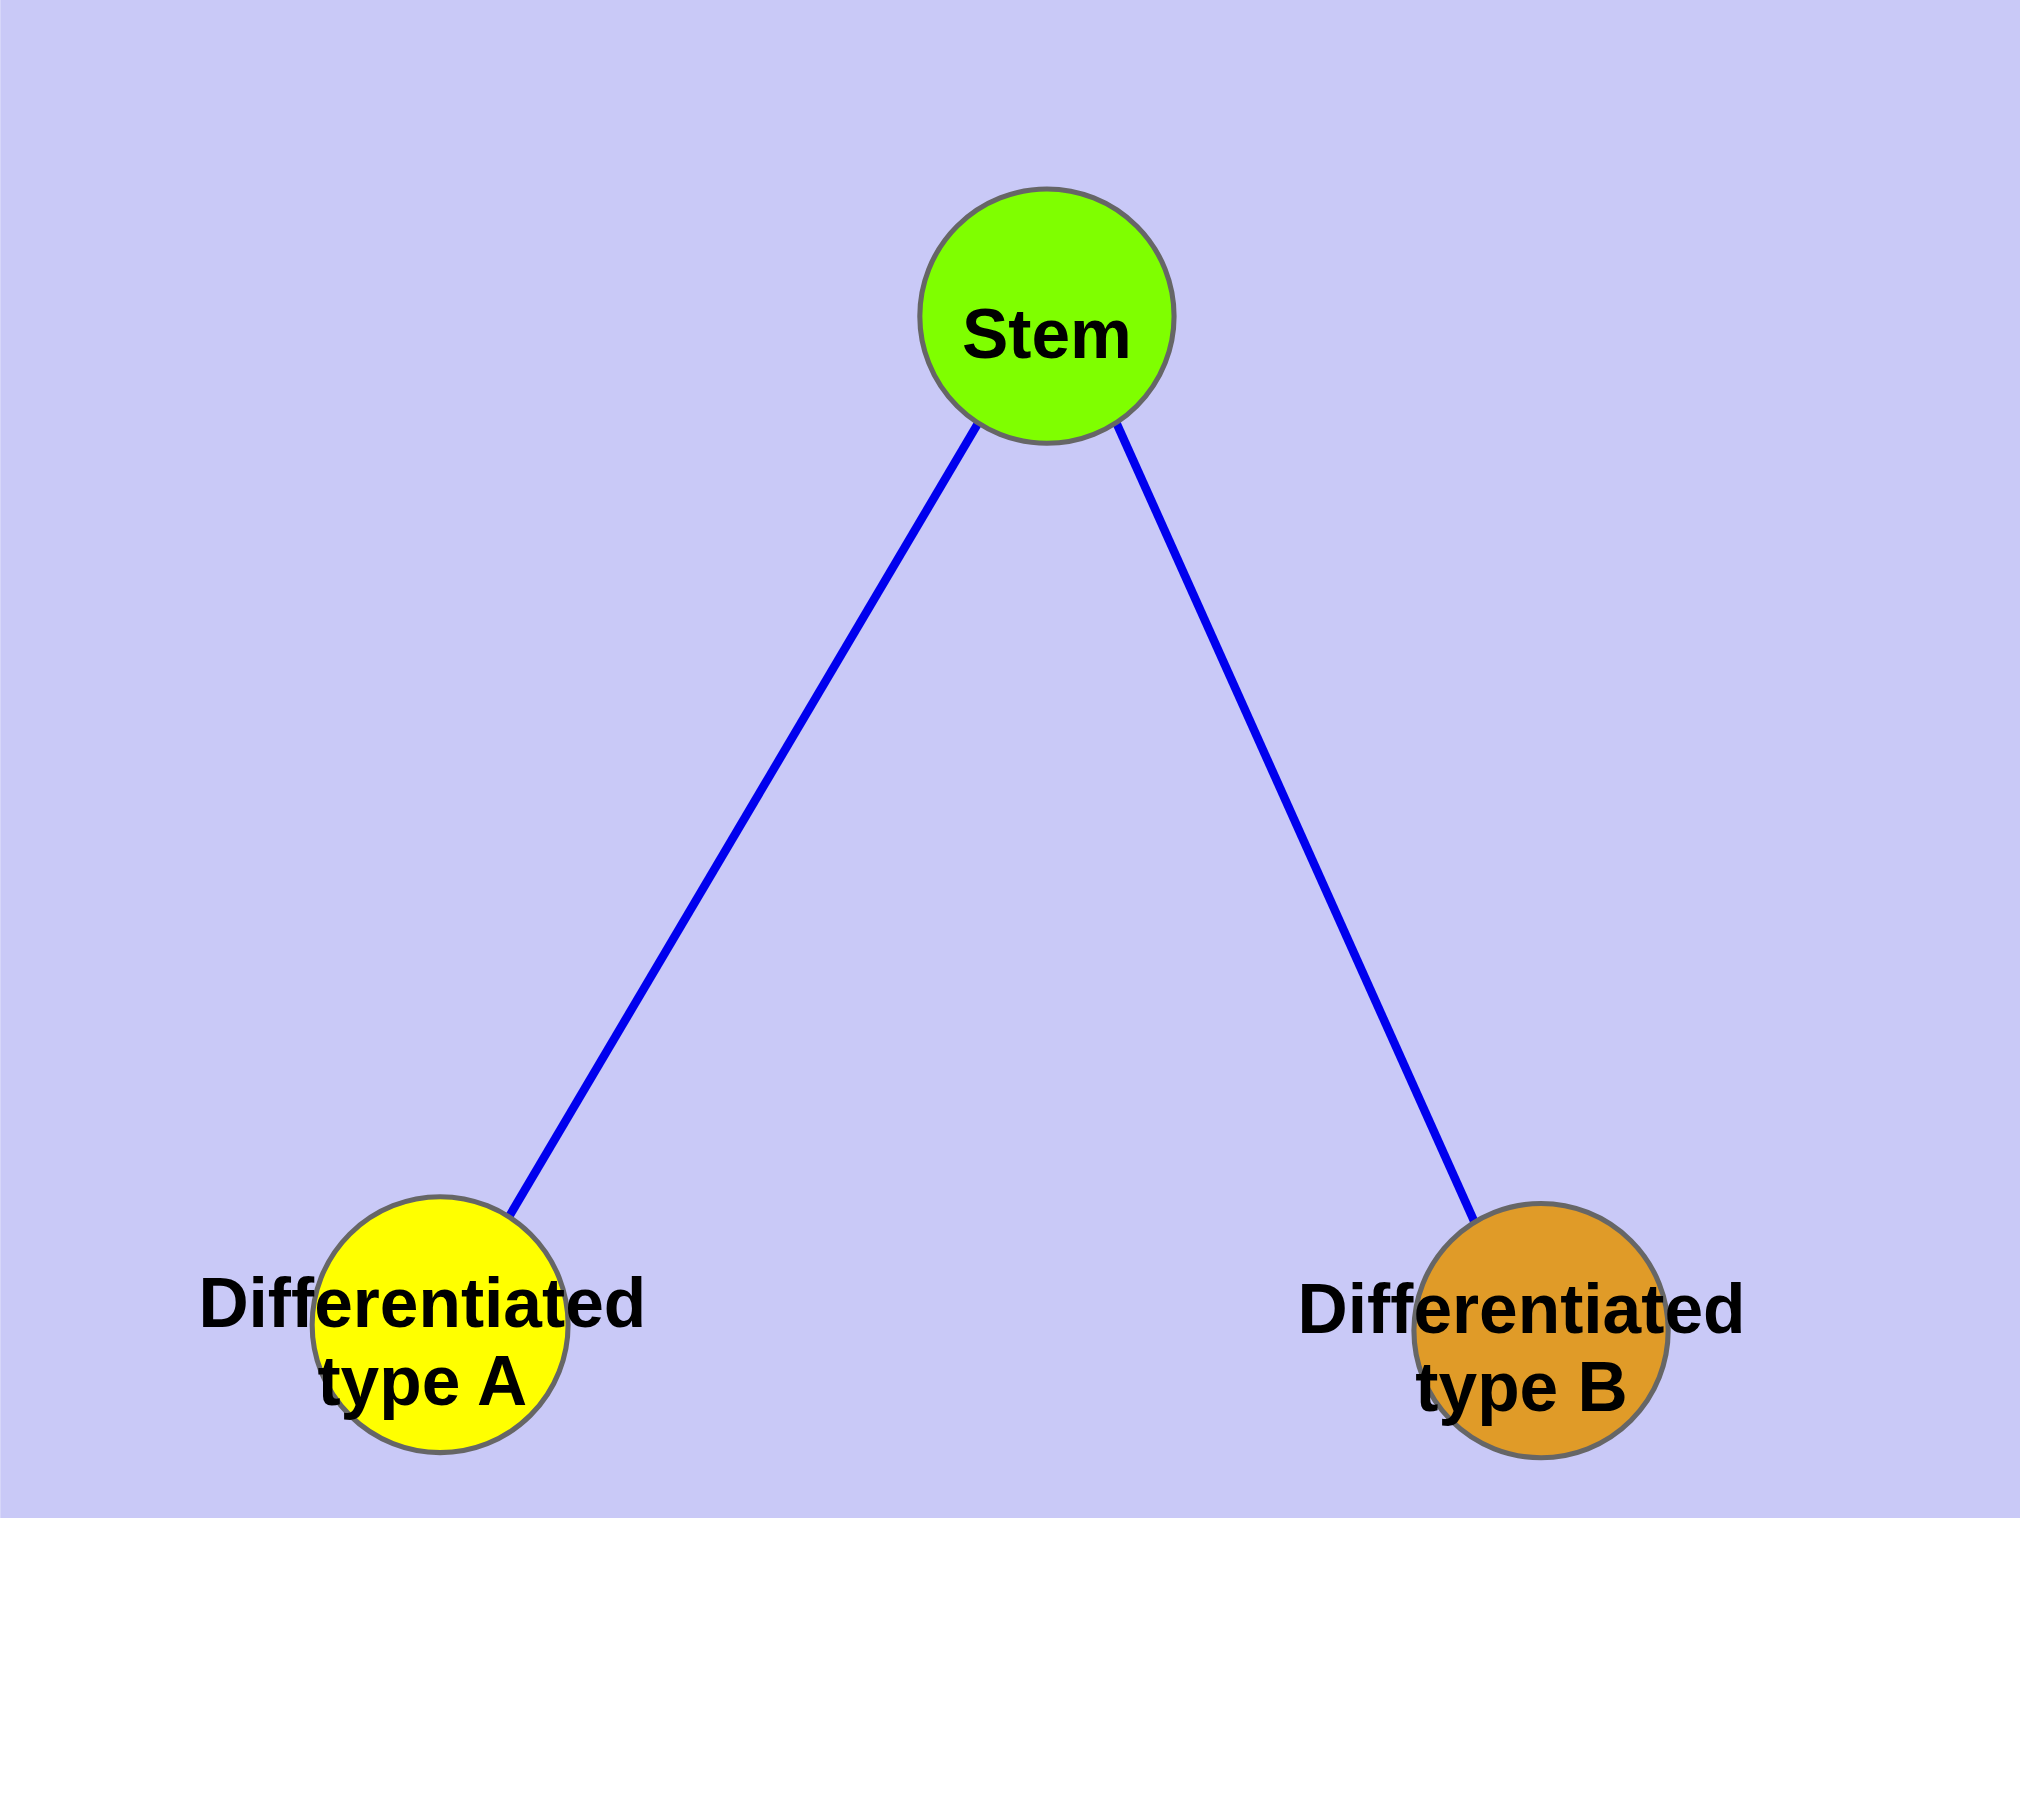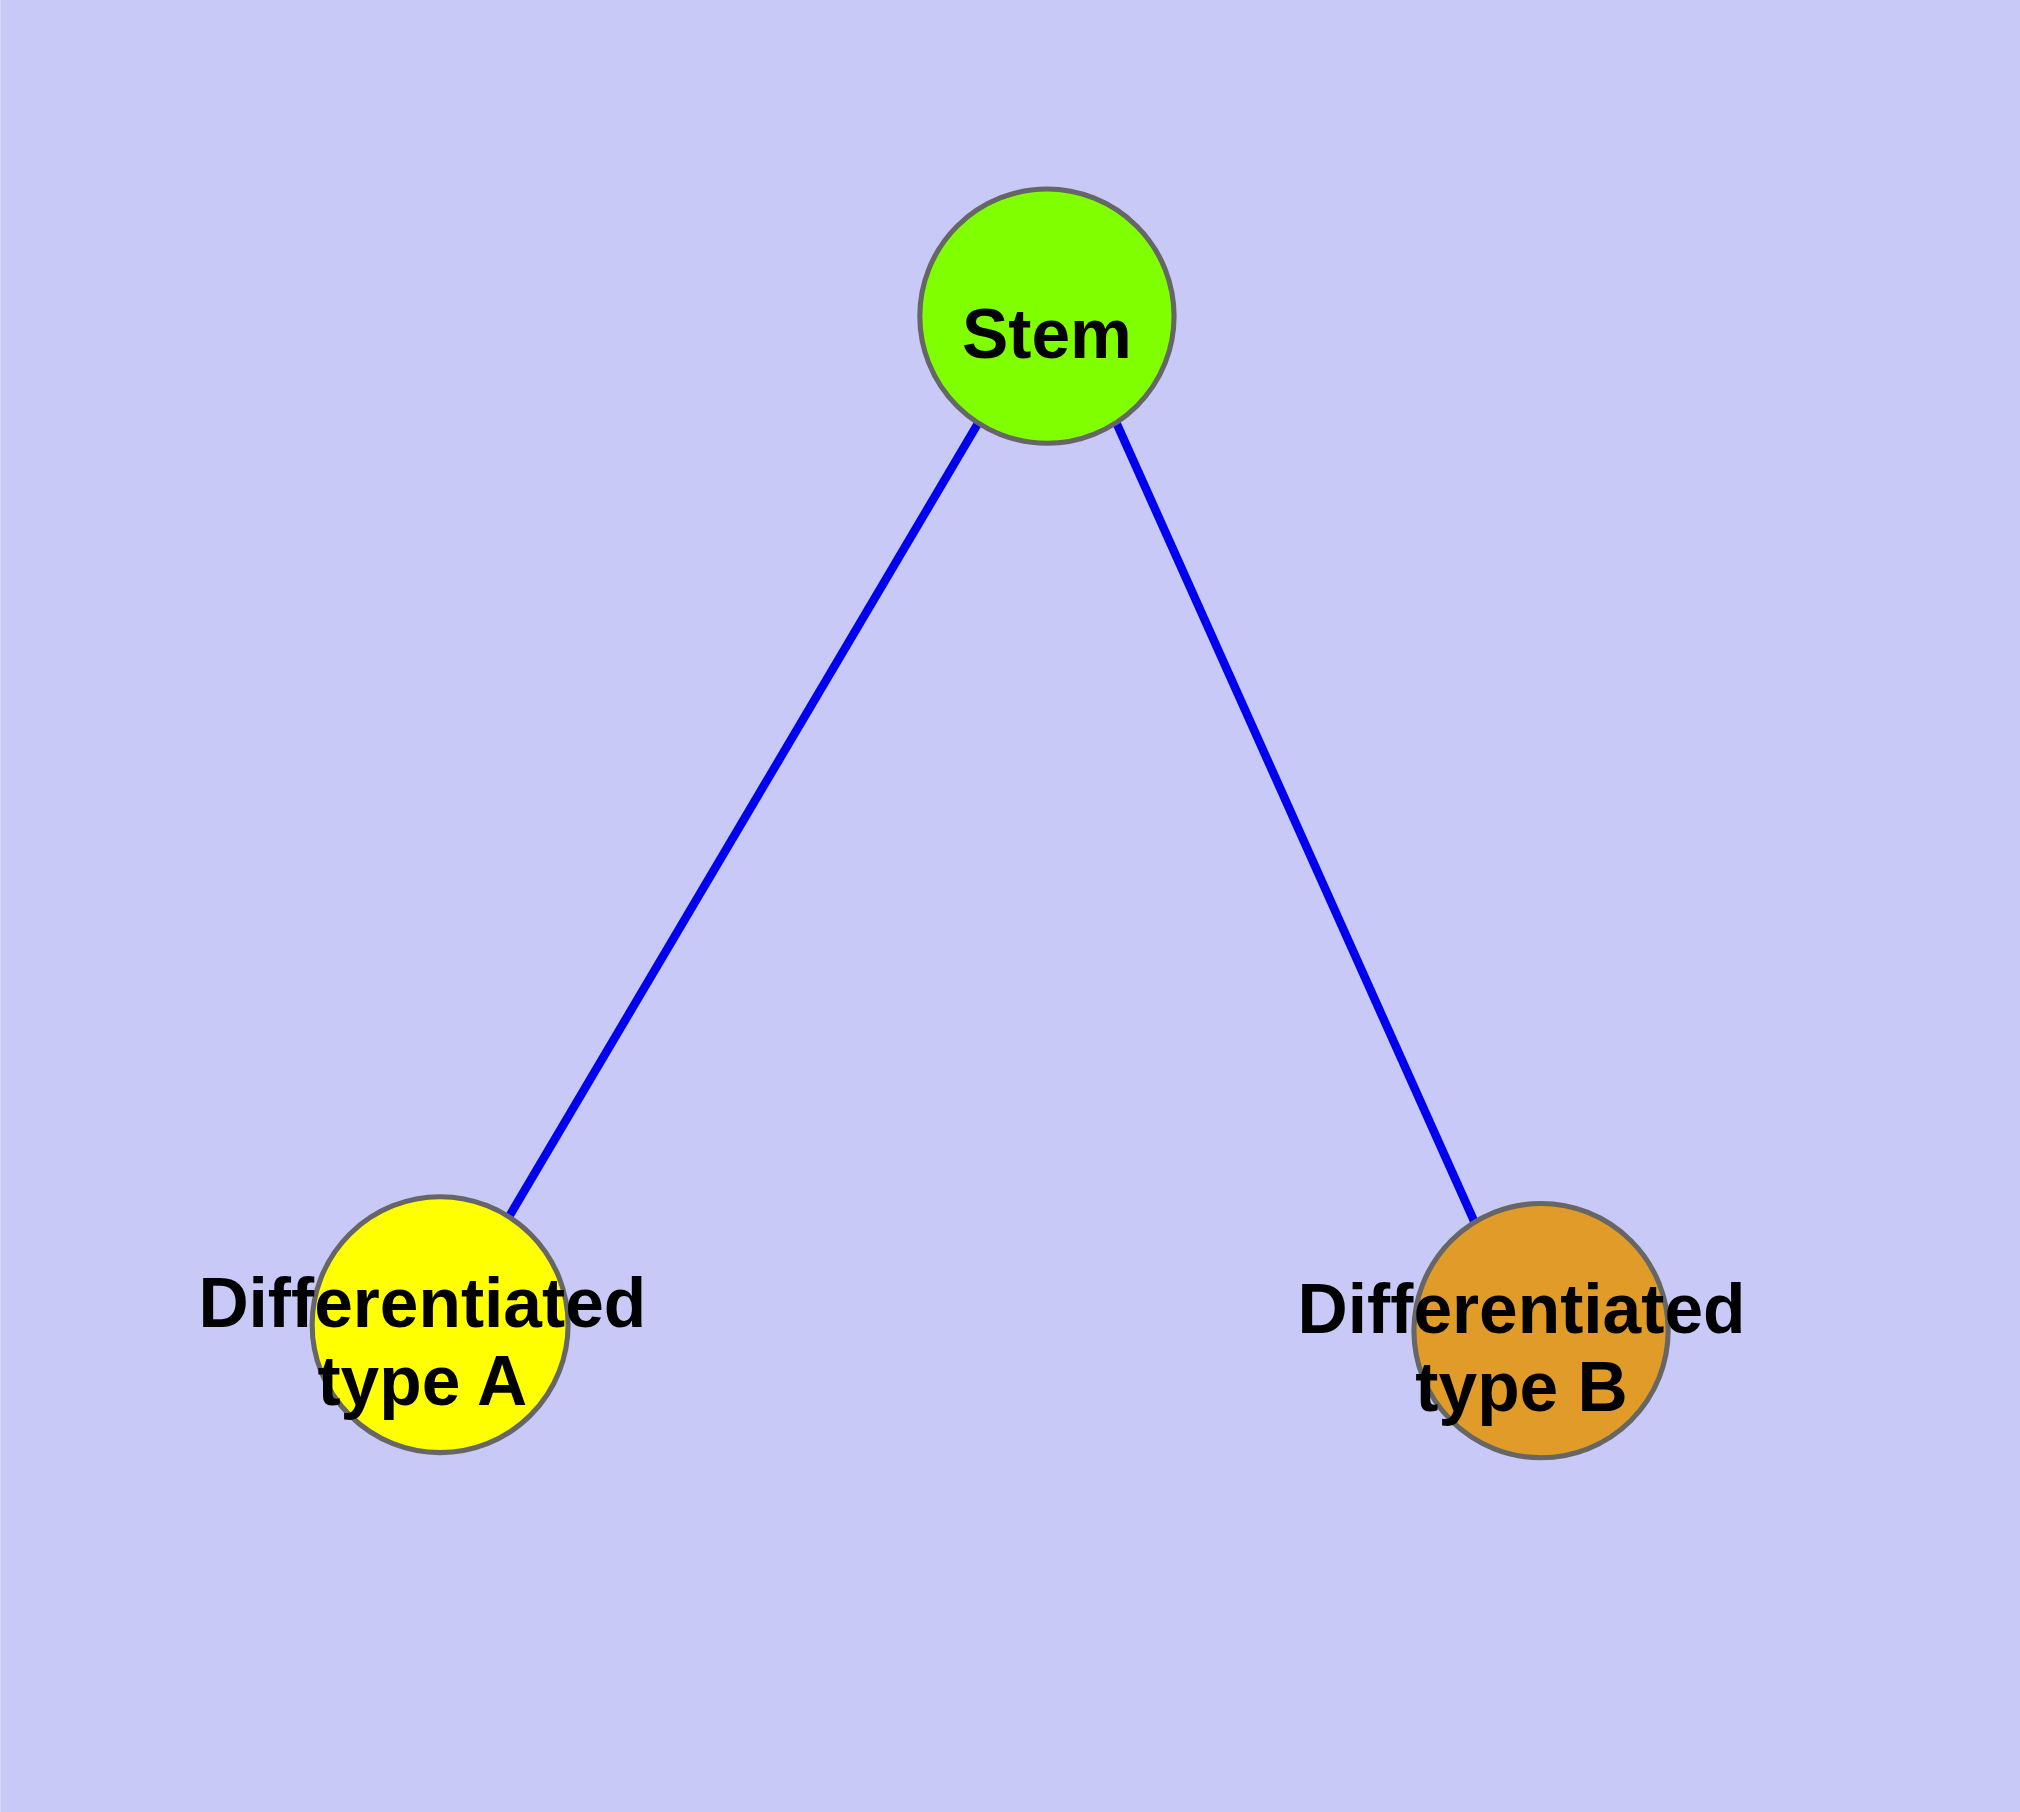--- a/index.html
+++ b/index.html
@@ -4,21 +4,21 @@
 <title>Cell Differentiation Graph</title>
 <style>
   html, body {
     margin: 0;
     padding: 0;
     background: #ffffff;
   }
   #canvas {
     position: relative;
     width: 2021px;
-    height: 1812px;
+    height: 1518px;
     overflow: hidden;
     font-family: "Liberation Sans", "DejaVu Sans", sans-serif;
   }
   #graph-svg {
     position: absolute;
     left: 0;
     top: 0;
     width: 2021px;
     height: 1812px;
     display: block;

